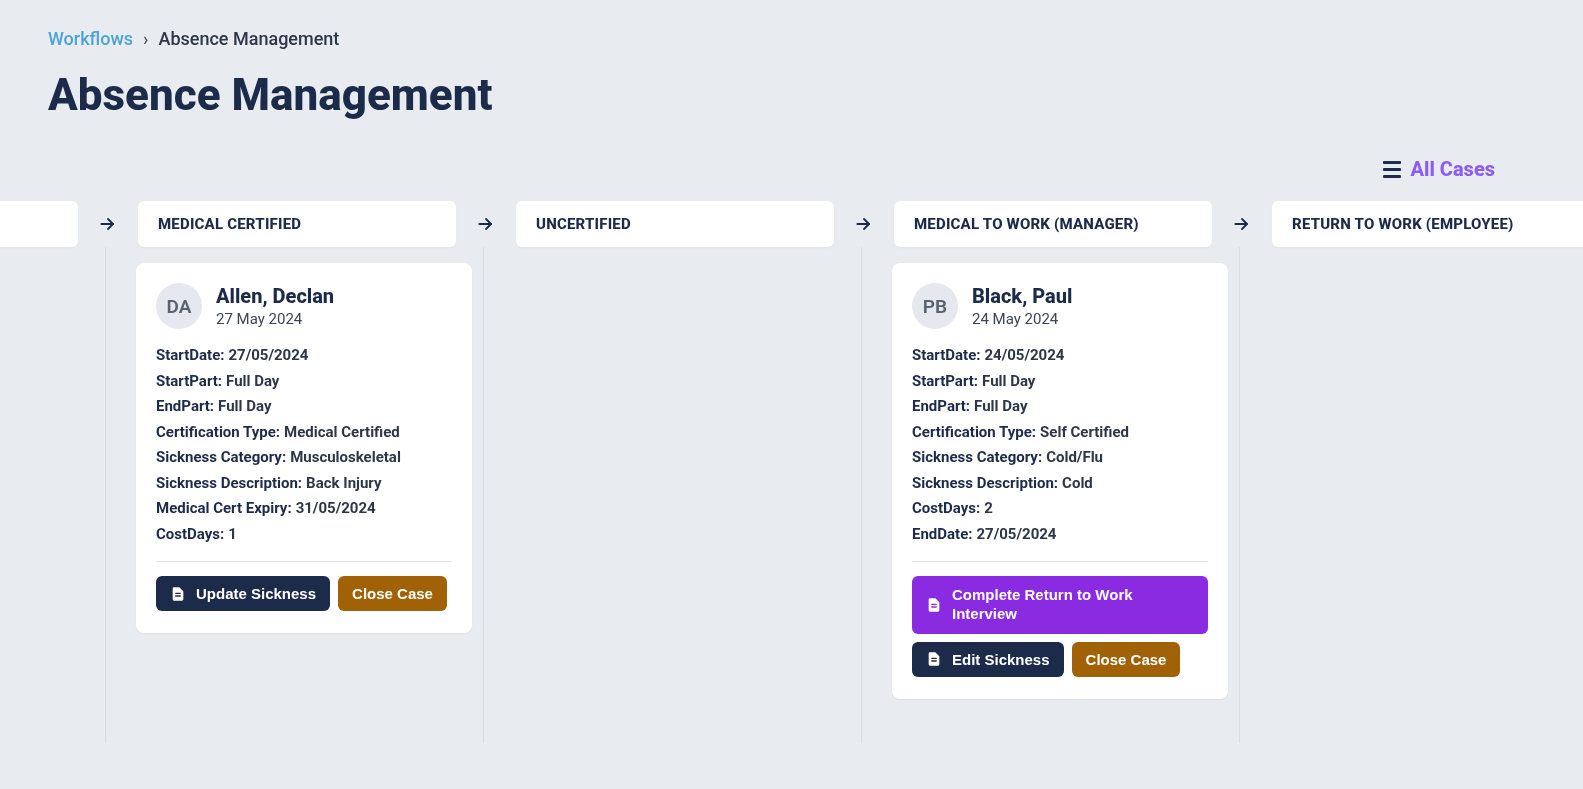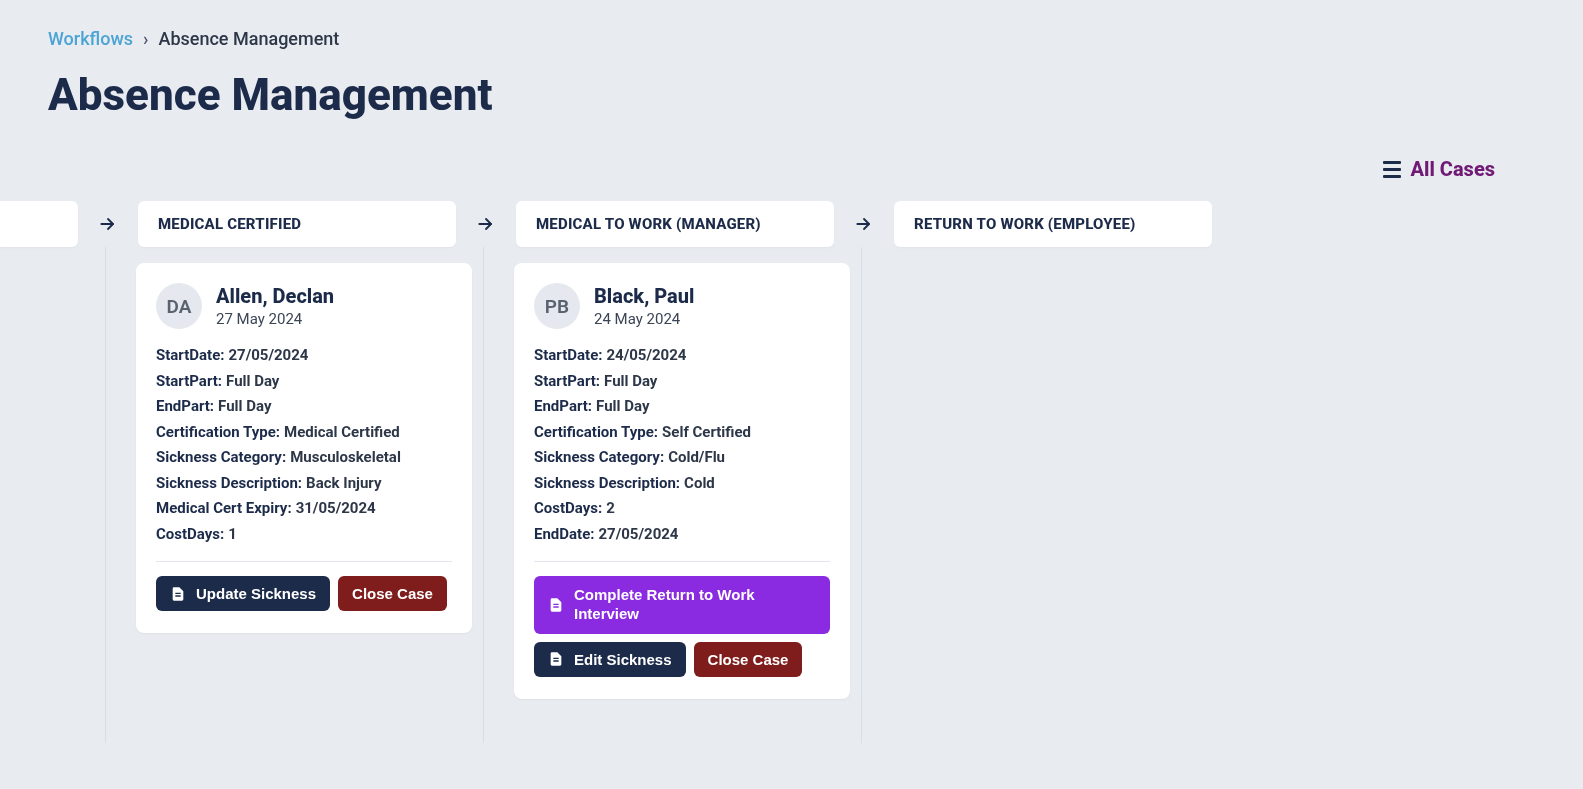--- a/index.html
+++ b/index.html
@@ -41,21 +41,21 @@
     align-items: center;
     margin-bottom: 20px;
     padding-right: 40px;
   }
   .allcases {
     display:flex;
     align-items:center;
     gap:10px;
     font-size: 20px;
     font-weight: 800;
-    color:#701a75;
+    color:#8b5cf6;
     cursor:pointer;
   }
   .lanes-wrapper {
     display:flex;
     align-items:flex-start;
     gap: 0;
     padding-left: 0;
     margin-left: -48px;
   }
   .lane {
@@ -144,21 +144,21 @@
     gap:10px;
     padding: 9px 14px;
     border-radius:6px;
     font-weight:700;
     font-size:15px;
     color:#fff;
     cursor:pointer;
     border:none;
   }
   .btn-navy   { background:#1C2B4A; }
-  .btn-orange { background:#7f1d1d; }
+  .btn-orange { background:#a16207; }
   .btn-purple { background:#8A2BE2; background:#8C30E8; width:100%; }
   .btn-purple { background:#9333EA; }
   .btn-purple { background:#8B2CF5; }
   .btn-purple { background:#8A2BE2; } 
   .btn-purple { background:#8A2BE2; width:100%; padding:10px 14px; text-align:left; }
   .btn-purple span.txt { display:block; max-width: 220px; line-height:1.25;}
   .doc-icon { flex-shrink:0; }
   .menu-icon-lines {
     display:inline-flex; flex-direction:column; gap:4px;
   }
@@ -236,20 +236,32 @@
               <span>Update Sickness</span>
             </button>
             <button class="btn btn-orange">
               <span>Close Case</span>
             </button>
           </div>
         </div>
       </div>
     </div>
 
+    <div class="lane">
+      <div class="lane-hdr">
+        <div class="arrow-cell">
+          <svg class="arrow-svg" width="20" height="20" viewBox="0 0 24 24" fill="none" stroke="currentColor" stroke-width="2.2" stroke-linecap="round" stroke-linejoin="round">
+              <line x1="4" y1="12" x2="18" y2="12"></line>
+              <polyline points="12 6 18 12 12 18"></polyline>
+            </svg>
+        </div>
+        <div class="pill">UNCERTIFIED</div>
+      </div>
+      <div class="col-body"></div>
+    </div>
 
     <div class="lane">
       <div class="lane-hdr">
         <div class="arrow-cell">
           <svg class="arrow-svg" width="20" height="20" viewBox="0 0 24 24" fill="none" stroke="currentColor" stroke-width="2.2" stroke-linecap="round" stroke-linejoin="round">
               <line x1="4" y1="12" x2="18" y2="12"></line>
               <polyline points="12 6 18 12 12 18"></polyline>
             </svg>
         </div>
         <div class="pill">MEDICAL TO WORK (MANAGER)</div>

